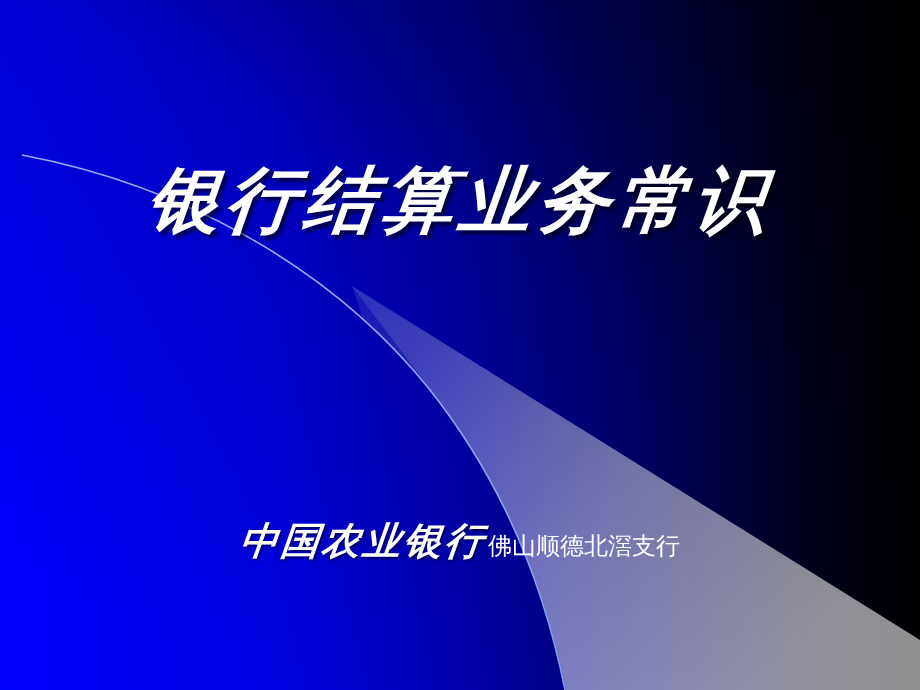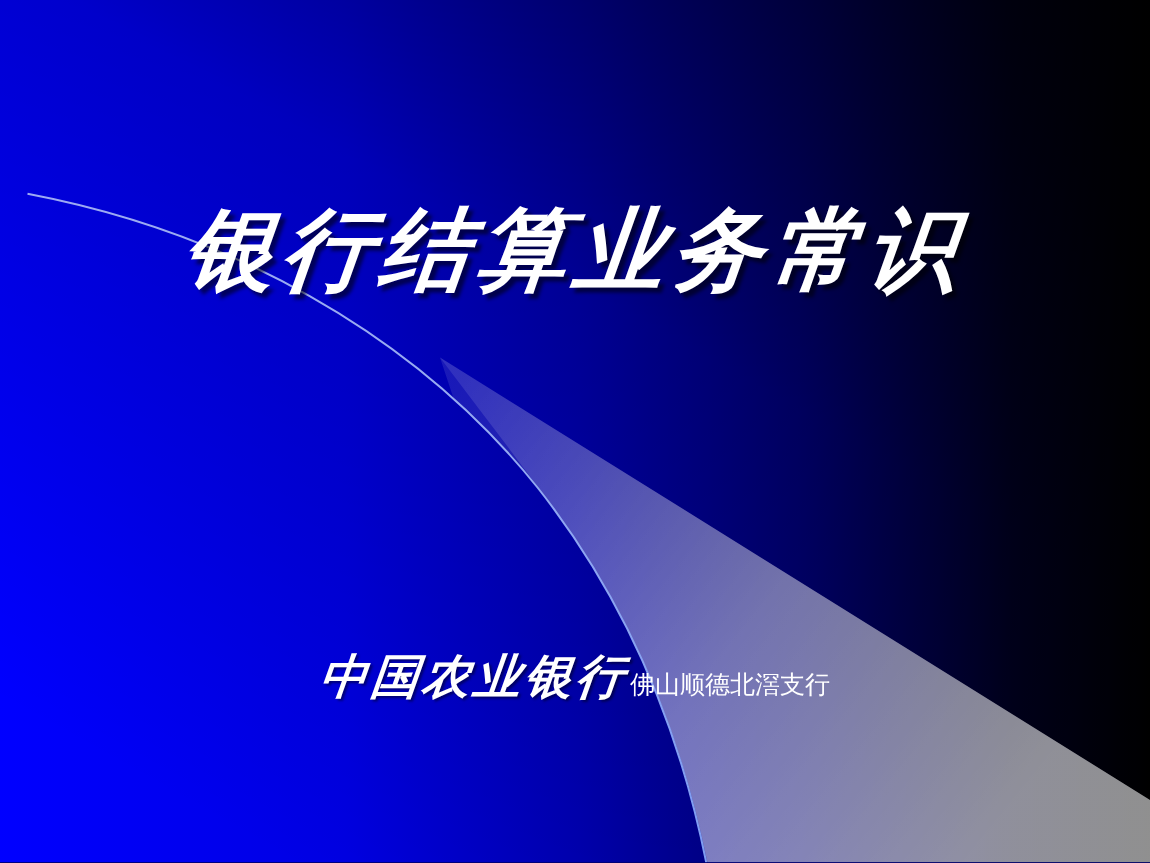--- a/index.html
+++ b/index.html
@@ -65,21 +65,21 @@
     font-style: italic;
     letter-spacing: 3px;
     font-family: "DejaVu Serif", "Liberation Serif", serif;
     text-shadow: 2px 2px 2px rgba(0,0,0,0.45);
     vertical-align: baseline;
     transform: skewX(-6deg);
   }
   .branch-name {
     display: inline-block;
     color: #ffffff;
-    font-size: 20px;
+    font-size: 24px;
     font-weight: 400;
     letter-spacing: 0px;
     font-family: "DejaVu Sans", "Liberation Sans", sans-serif;
     vertical-align: baseline;
     margin-left: 2px;
   }
 </style>
 </head>
 <body>
 

